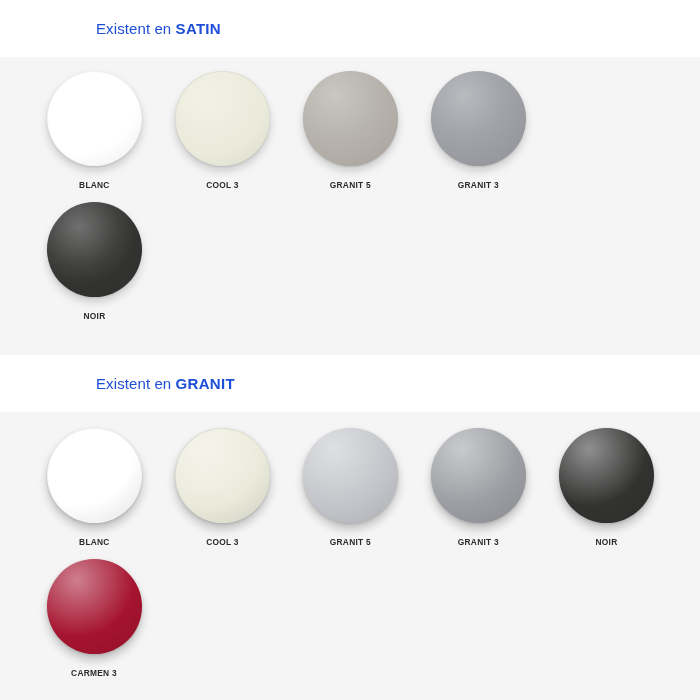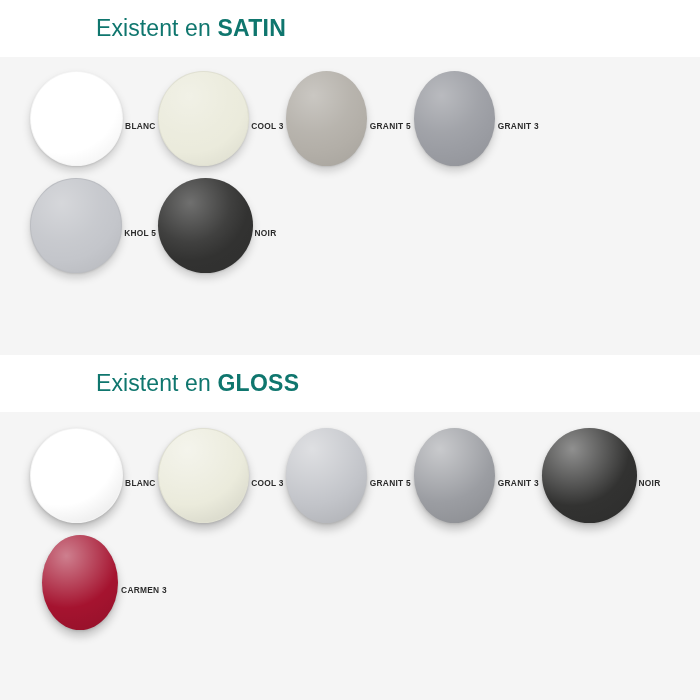--- a/index.html
+++ b/index.html
@@ -24,22 +24,22 @@
   
   .section-header {
     height: 57px;
     background: #ffffff;
     display: flex;
     align-items: center;
     padding-left: 96px;
     box-sizing: border-box;
   }
   .section-header .title {
-    font-size: 23px;
-    color: #0f766e;
+    font-size: 15px;
+    color: #1d4ed8;
     letter-spacing: 0.1px;
     white-space: nowrap;
   }
   .section-header .title .light {
     font-weight: 400;
   }
   .section-header .title .strong {
     font-weight: 700;
     letter-spacing: 0.3px;
   }
@@ -54,26 +54,26 @@
   .panel-gloss { height: 288px; }
 
   .row {
     display: flex;
     padding-left: 30px;
     box-sizing: border-box;
   }
   .row-satin-1 { padding-top: 14px; }
   .row-satin-2 { padding-top: 12px; }
   .row-gloss-1 { padding-top: 16px; }
-  .row-gloss-2 { padding-top: 12px; margin-left: 12px; }
+  .row-gloss-2 { padding-top: 12px; }
 
   .cell {
     width: 128px;
     display: flex;
-    flex-direction: row;
+    flex-direction: column;
     align-items: center;
   }
 
   .swatch {
     width: 95px;
     height: 95px;
     border-radius: 50%;
     position: relative;
   }
 
@@ -168,38 +168,32 @@
       <div class="cell">
         <div class="swatch satin" style="background-color:#9b9da3;">
           <div class="sheen"></div>
         </div>
         <div class="label">GRANIT 3</div>
       </div>
     </div>
 
     <div class="row row-satin-2">
       <div class="cell">
-        <div class="swatch satin light-edge" style="background-color:#c4c6cb;">
-          <div class="sheen"></div>
-        </div>
-        <div class="label">KHOL 5</div>
-      </div>
-      <div class="cell">
         <div class="swatch satin" style="background-color:#323231;">
           <div class="sheen"></div>
         </div>
         <div class="label">NOIR</div>
       </div>
     </div>
 
   </div>
 
   <div class="section-header">
     <div class="title">
-      <span class="light">Existent en </span><span class="strong">GLOSS</span>
+      <span class="light">Existent en </span><span class="strong">GRANIT</span>
     </div>
   </div>
 
   <div class="panel panel-gloss">
 
     <div class="row row-gloss-1">
       <div class="cell">
         <div class="swatch gloss light-edge" style="background-color:#ffffff;">
           <div class="sheen"></div>
         </div>

